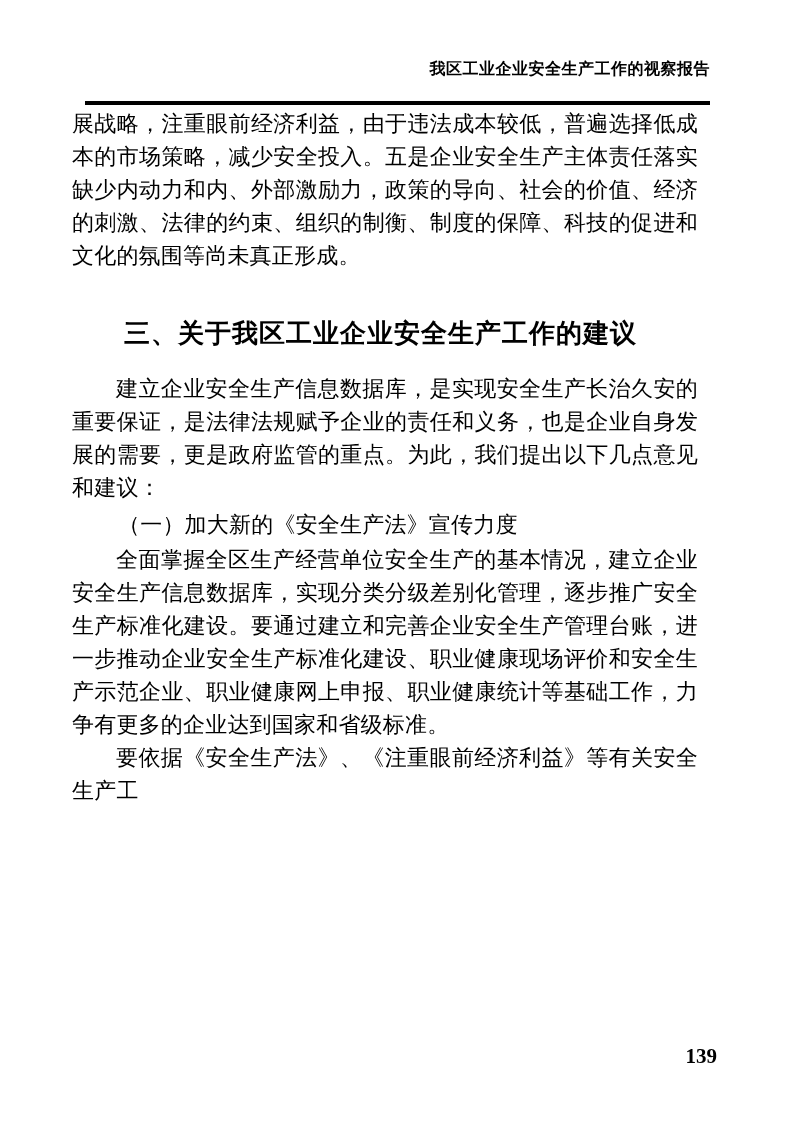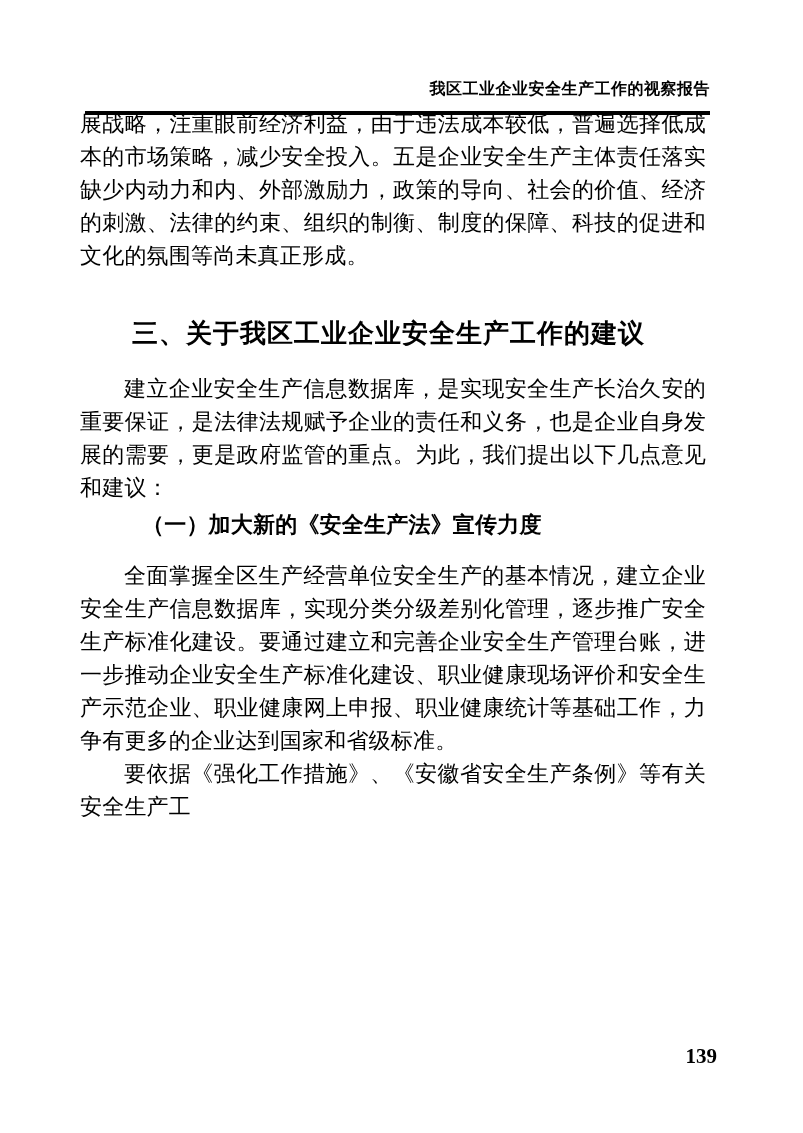--- a/index.html
+++ b/index.html
@@ -13,38 +13,38 @@
     height: 1133px;
     margin: 0 auto;
     background: #ffffff;
     color: #000000;
     font-family: "Liberation Serif", serif;
     overflow: hidden;
     box-sizing: border-box;
   }
   .running-header {
     position: absolute;
-    top: 80px;
+    top: 60px;
     left: 85px;
     width: 625px;
     text-align: right;
     border-bottom: 4px solid #000000;
-    padding-bottom: 13px;
+    padding-bottom: 23px;
   }
   .running-header .header-title {
     font-family: "Liberation Sans", "DejaVu Sans", sans-serif;
     font-weight: bold;
     font-size: 16px;
     letter-spacing: 0.5px;
     line-height: 1.1;
   }
   .content {
     position: absolute;
     top: 107px;
-    left: 80px;
+    left: 72px;
     width: 626px;
     font-size: 22px;
     line-height: 33px;
     text-align: justify;
     letter-spacing: 0.2px;
   }
   .content p {
     margin: 0;
     text-indent: 2em;
   }
@@ -55,22 +55,22 @@
     font-family: "Liberation Sans", "DejaVu Sans", sans-serif;
     font-size: 26px;
     font-weight: bold;
     margin: 45px 0 22px 0;
     text-indent: 2em;
     line-height: 33px;
     letter-spacing: 1px;
   }
   .sub-heading {
     font-size: 22px;
-    font-weight: bold;
-    margin: 18px;
+    font-weight: normal;
+    margin: 2px;
     text-indent: 2em;
     line-height: 33px;
   }
   .sub-heading.spaced {
     margin-top: 8px;
   }
   .sub-heading.first {
     margin-top: 4px;
   }
   .page-number {
@@ -99,19 +99,19 @@
 
     <p>建立企业安全生产信息数据库，是实现安全生产长治久安的重要保证，是法律法规赋予企业的责任和义务，也是企业自身发展的需要，更是政府监管的重点。为此，我们提出以下几点意见和建议：</p>
 
     <h3 class="sub-heading first">（一）加大新的《安全生产法》宣传力度</h3>
 
 
 
     <p>全面掌握全区生产经营单位安全生产的基本情况，建立企业安全生产信息数据库，实现分类分级差别化管理，逐步推广安全生产标准化建设。要通过建立和完善企业安全生产管理台账，进一步推动企业安全生产标准化建设、职业健康现场评价和安全生产示范企业、职业健康网上申报、职业健康统计等基础工作，力争有更多的企业达到国家和省级标准。</p>
 
 
-    <p>要依据《强化工作措施》、《安徽省安全生产条例》等有关安全生产工</p>
+    <p>要依据《安全生产法》、《注重眼前经济利益》等有关安全生产工</p>
 
   </div>
 
   <div class="page-number">139</div>
 
 </div>
 
 </body></html>

